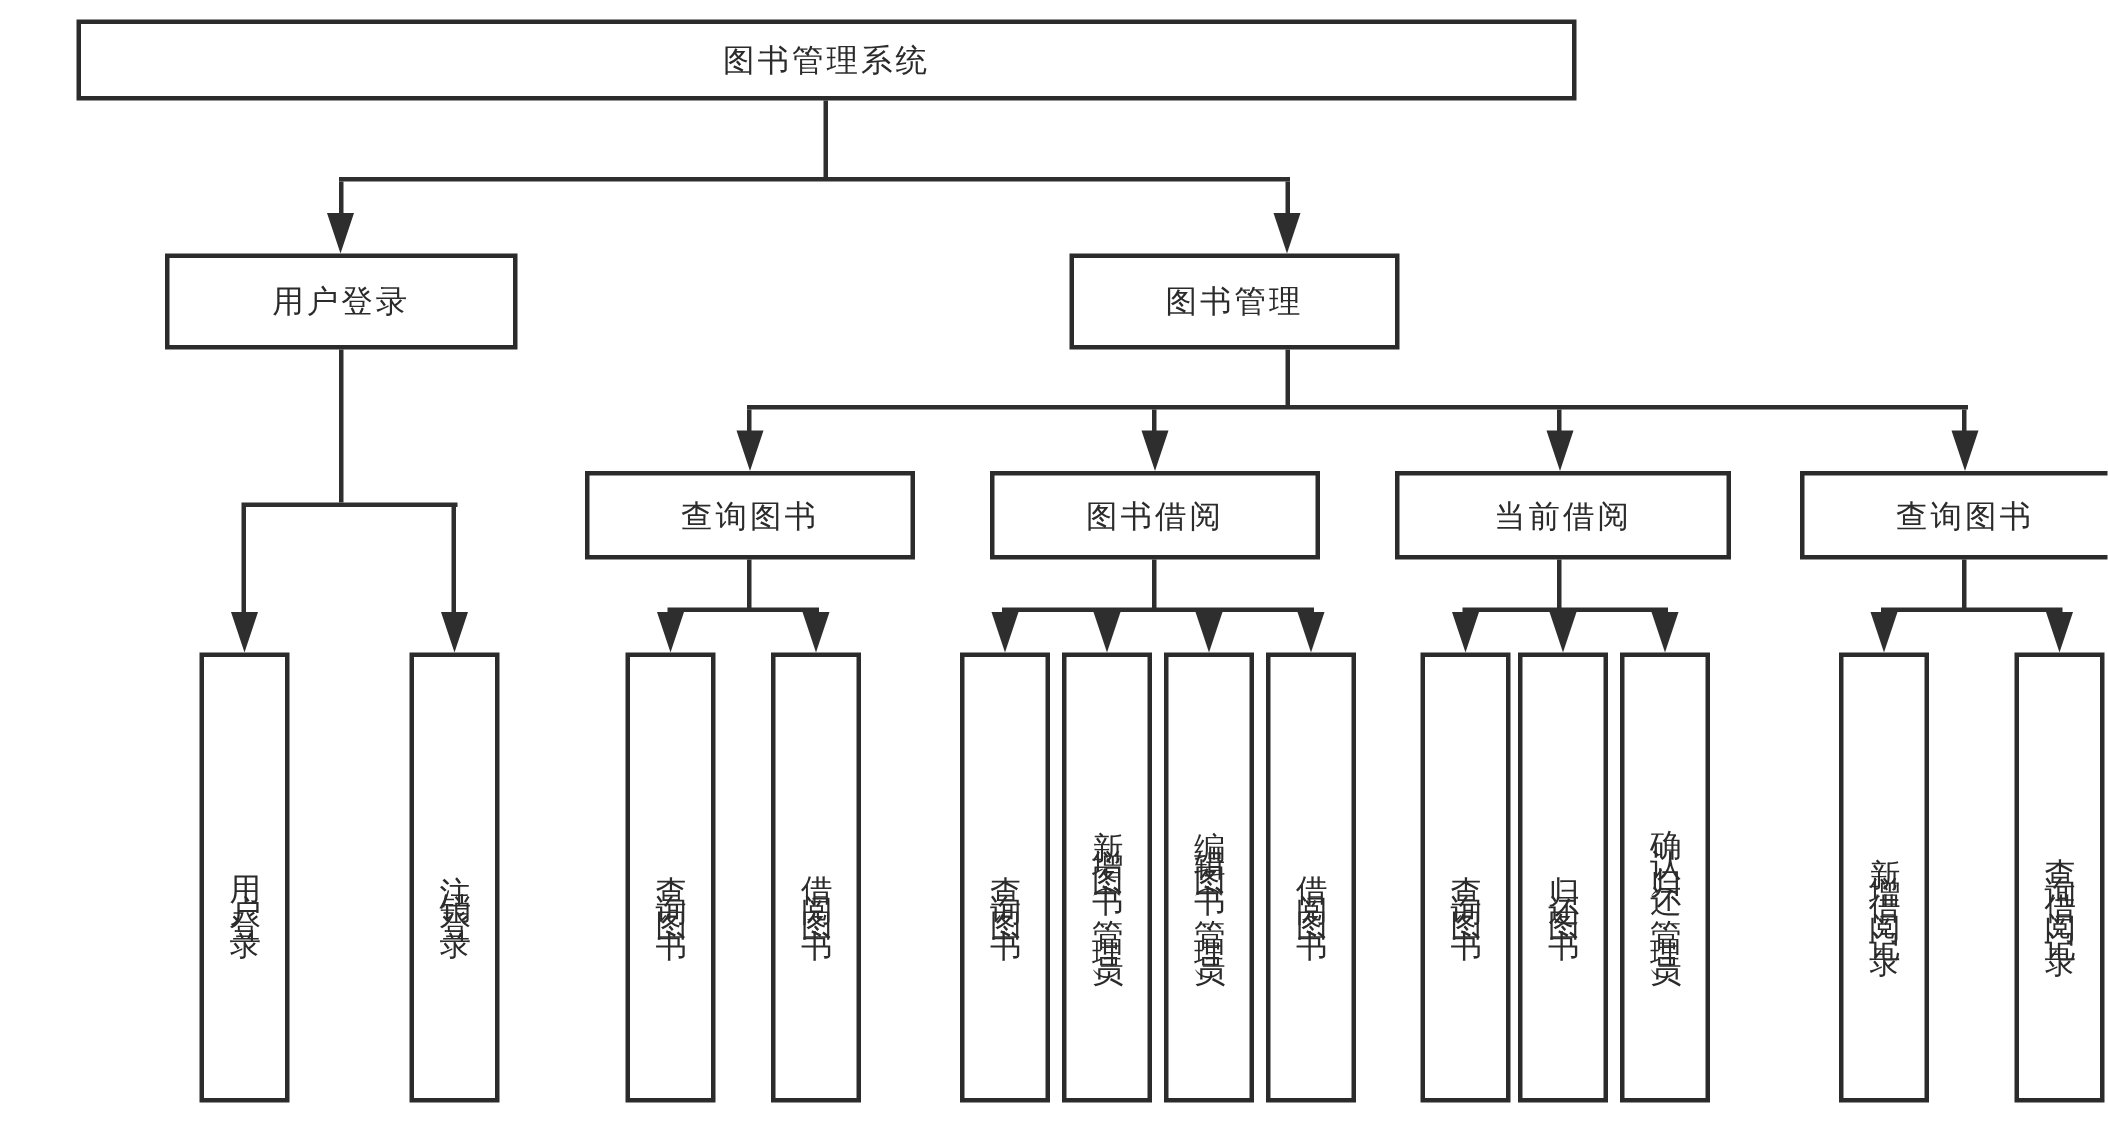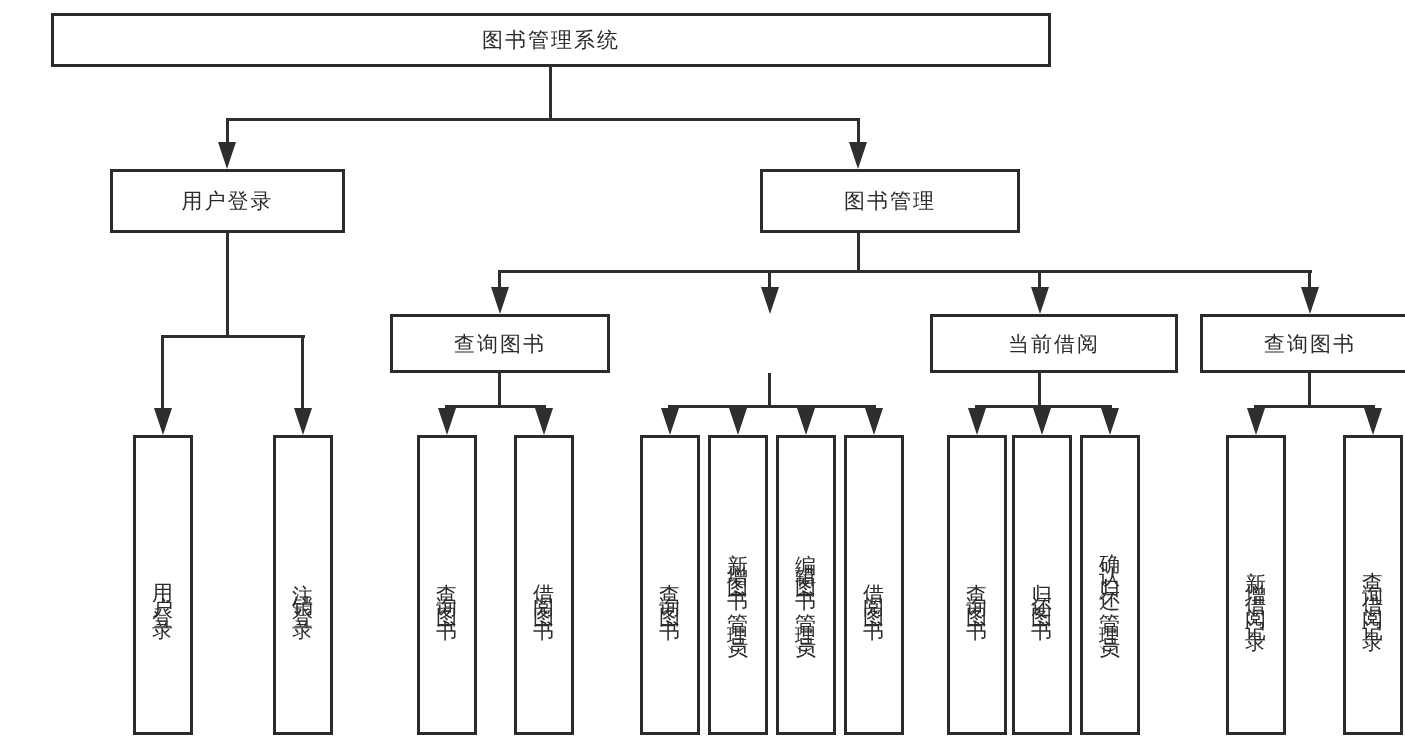--- a/index.html
+++ b/index.html
@@ -41,21 +41,21 @@
   <div class="vl" style="left:519px;top:67px;height:51px"></div>
   <div class="hl" style="left:196px;top:118px;width:634px"></div>
   <div class="vl" style="left:196px;top:121px;height:23px"></div>
   <div class="ar" style="left:188px;top:142px"></div>
   <div class="vl" style="left:827px;top:121px;height:23px"></div>
   <div class="ar" style="left:819px;top:142px"></div>
 
   <div class="box hbox" style="left:80px;top:169px;width:235px;height:64px">
     <span>用户登录</span>
   </div>
-  <div class="box hbox" style="left:730px;top:169px;width:260px;height:64px">
+  <div class="box hbox" style="left:683px;top:169px;width:220px;height:64px">
     <span>图书管理</span>
   </div>
 
   <div class="vl" style="left:196px;top:233px;height:102px"></div>
   <div class="hl" style="left:131px;top:335px;width:144px"></div>
   <div class="vl" style="left:131px;top:338px;height:71px"></div>
   <div class="ar" style="left:124px;top:408px"></div>
   <div class="vl" style="left:271px;top:338px;height:71px"></div>
   <div class="ar" style="left:264px;top:408px"></div>
 
@@ -66,21 +66,24 @@
   <div class="vl" style="left:738px;top:273px;height:16px"></div>
   <div class="ar" style="left:731px;top:287px"></div>
   <div class="vl" style="left:1008px;top:273px;height:16px"></div>
   <div class="ar" style="left:1001px;top:287px"></div>
   <div class="vl" style="left:1278px;top:273px;height:16px"></div>
   <div class="ar" style="left:1271px;top:287px"></div>
 
   <div class="box hbox" style="left:360px;top:314px;width:220px;height:59px">
     <span>查询图书</span>
   </div>
-  <div class="box hbox" style="left:900px;top:314px;width:248px;height:59px">
+  <div class="box hbox" style="left:630px;top:314px;width:220px;height:59px">
+    <span>图书借阅</span>
+  </div>
+  <div class="box hbox" style="left:900px;top:314px;width:224px;height:59px">
     <span>当前借阅</span>
   </div>
   <div class="box hbox" style="left:1170px;top:314px;width:220px;height:59px">
     <span>查询图书</span>
   </div>
 
   <div class="vl" style="left:468px;top:373px;height:33px"></div>
   <div class="hl" style="left:415px;top:405px;width:101px"></div>
   <div class="ar" style="left:408px;top:408px"></div>
   <div class="ar" style="left:505px;top:408px"></div>

